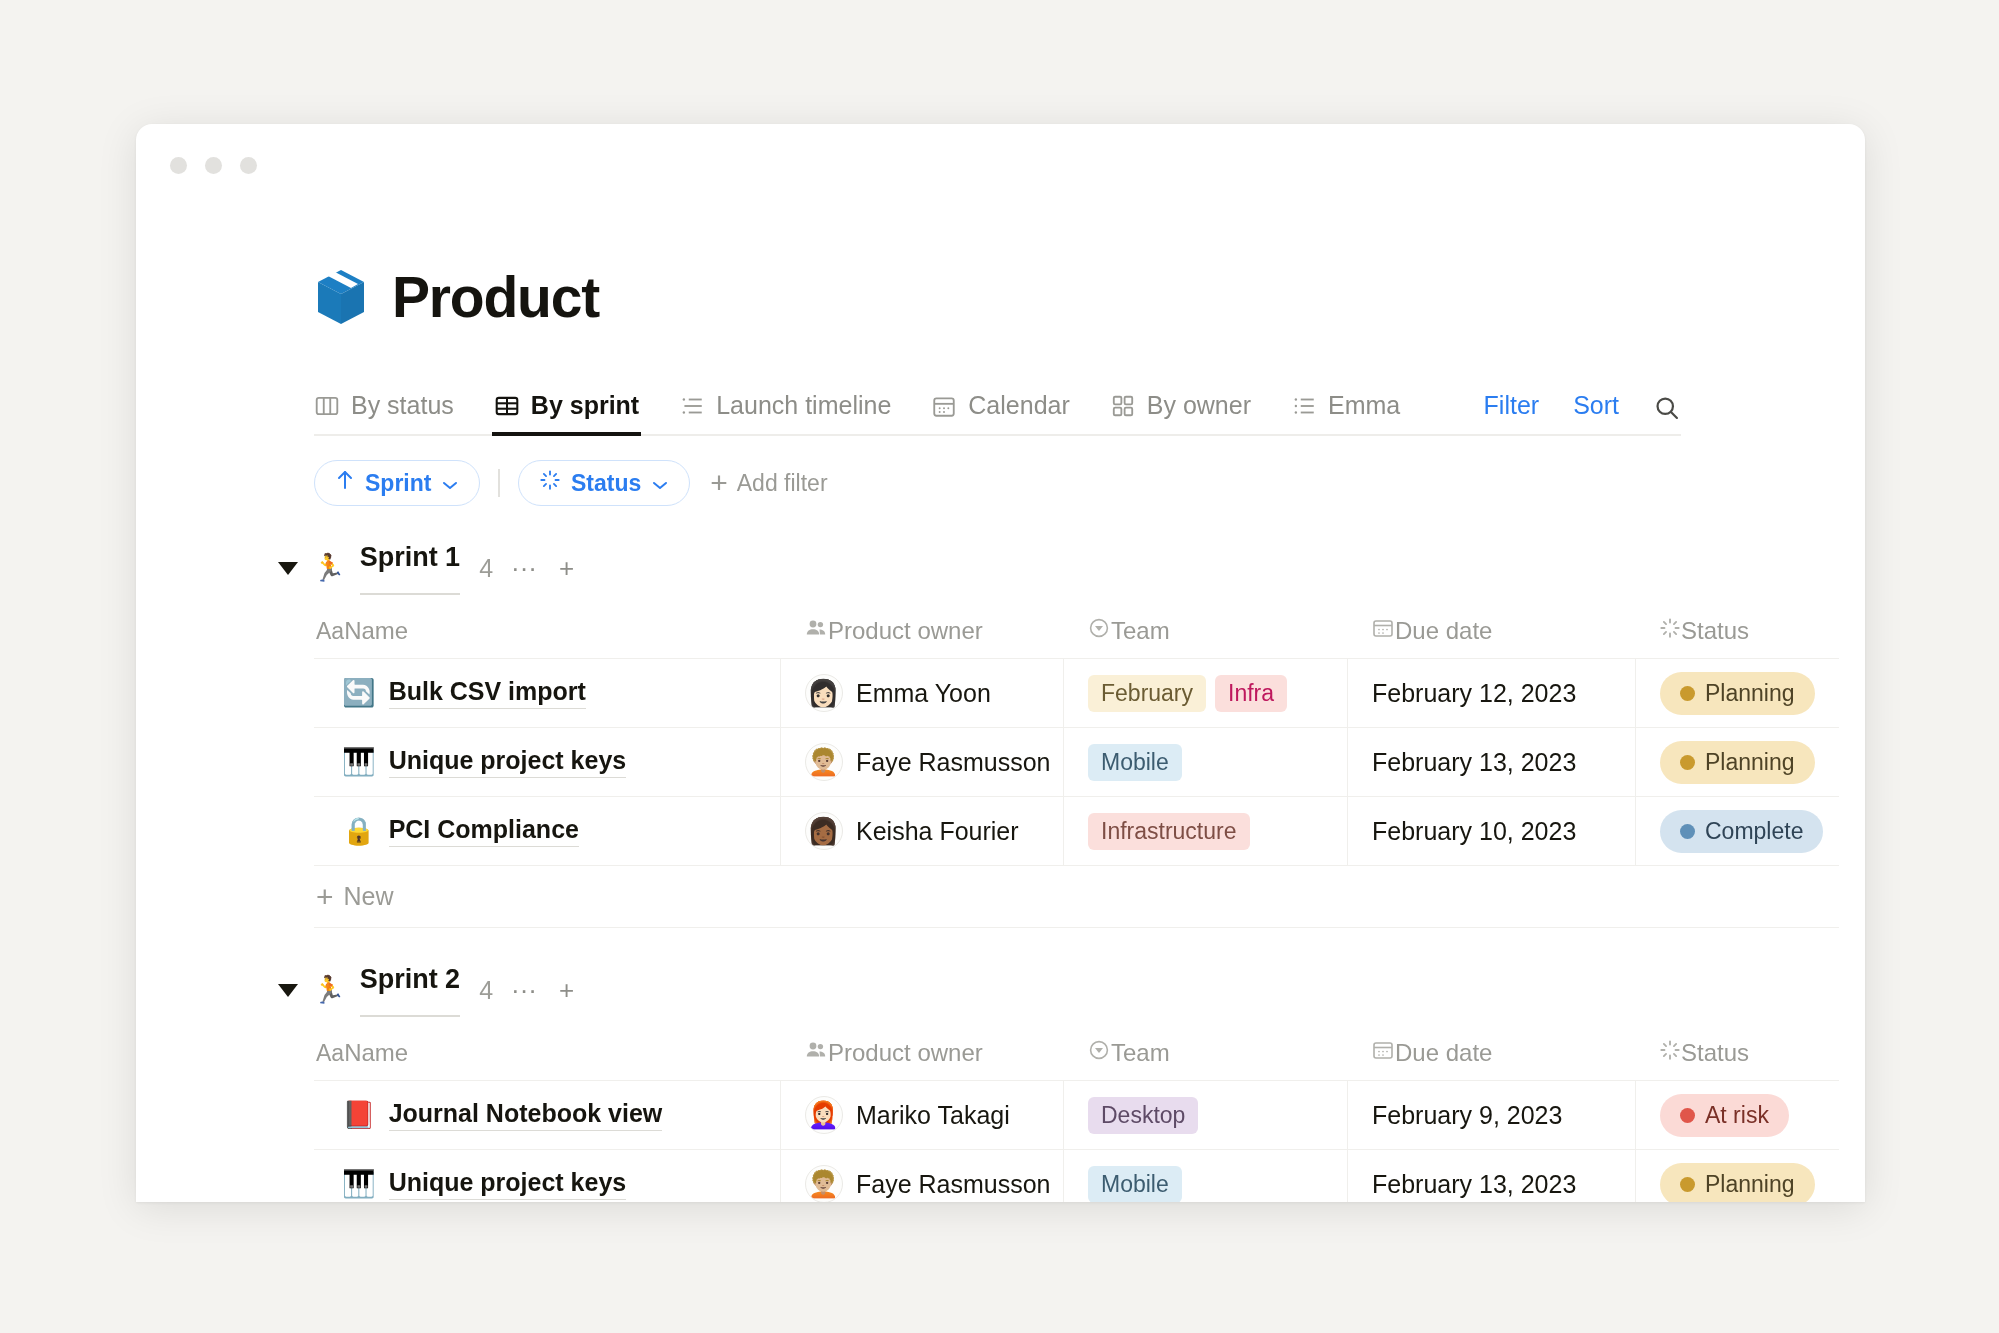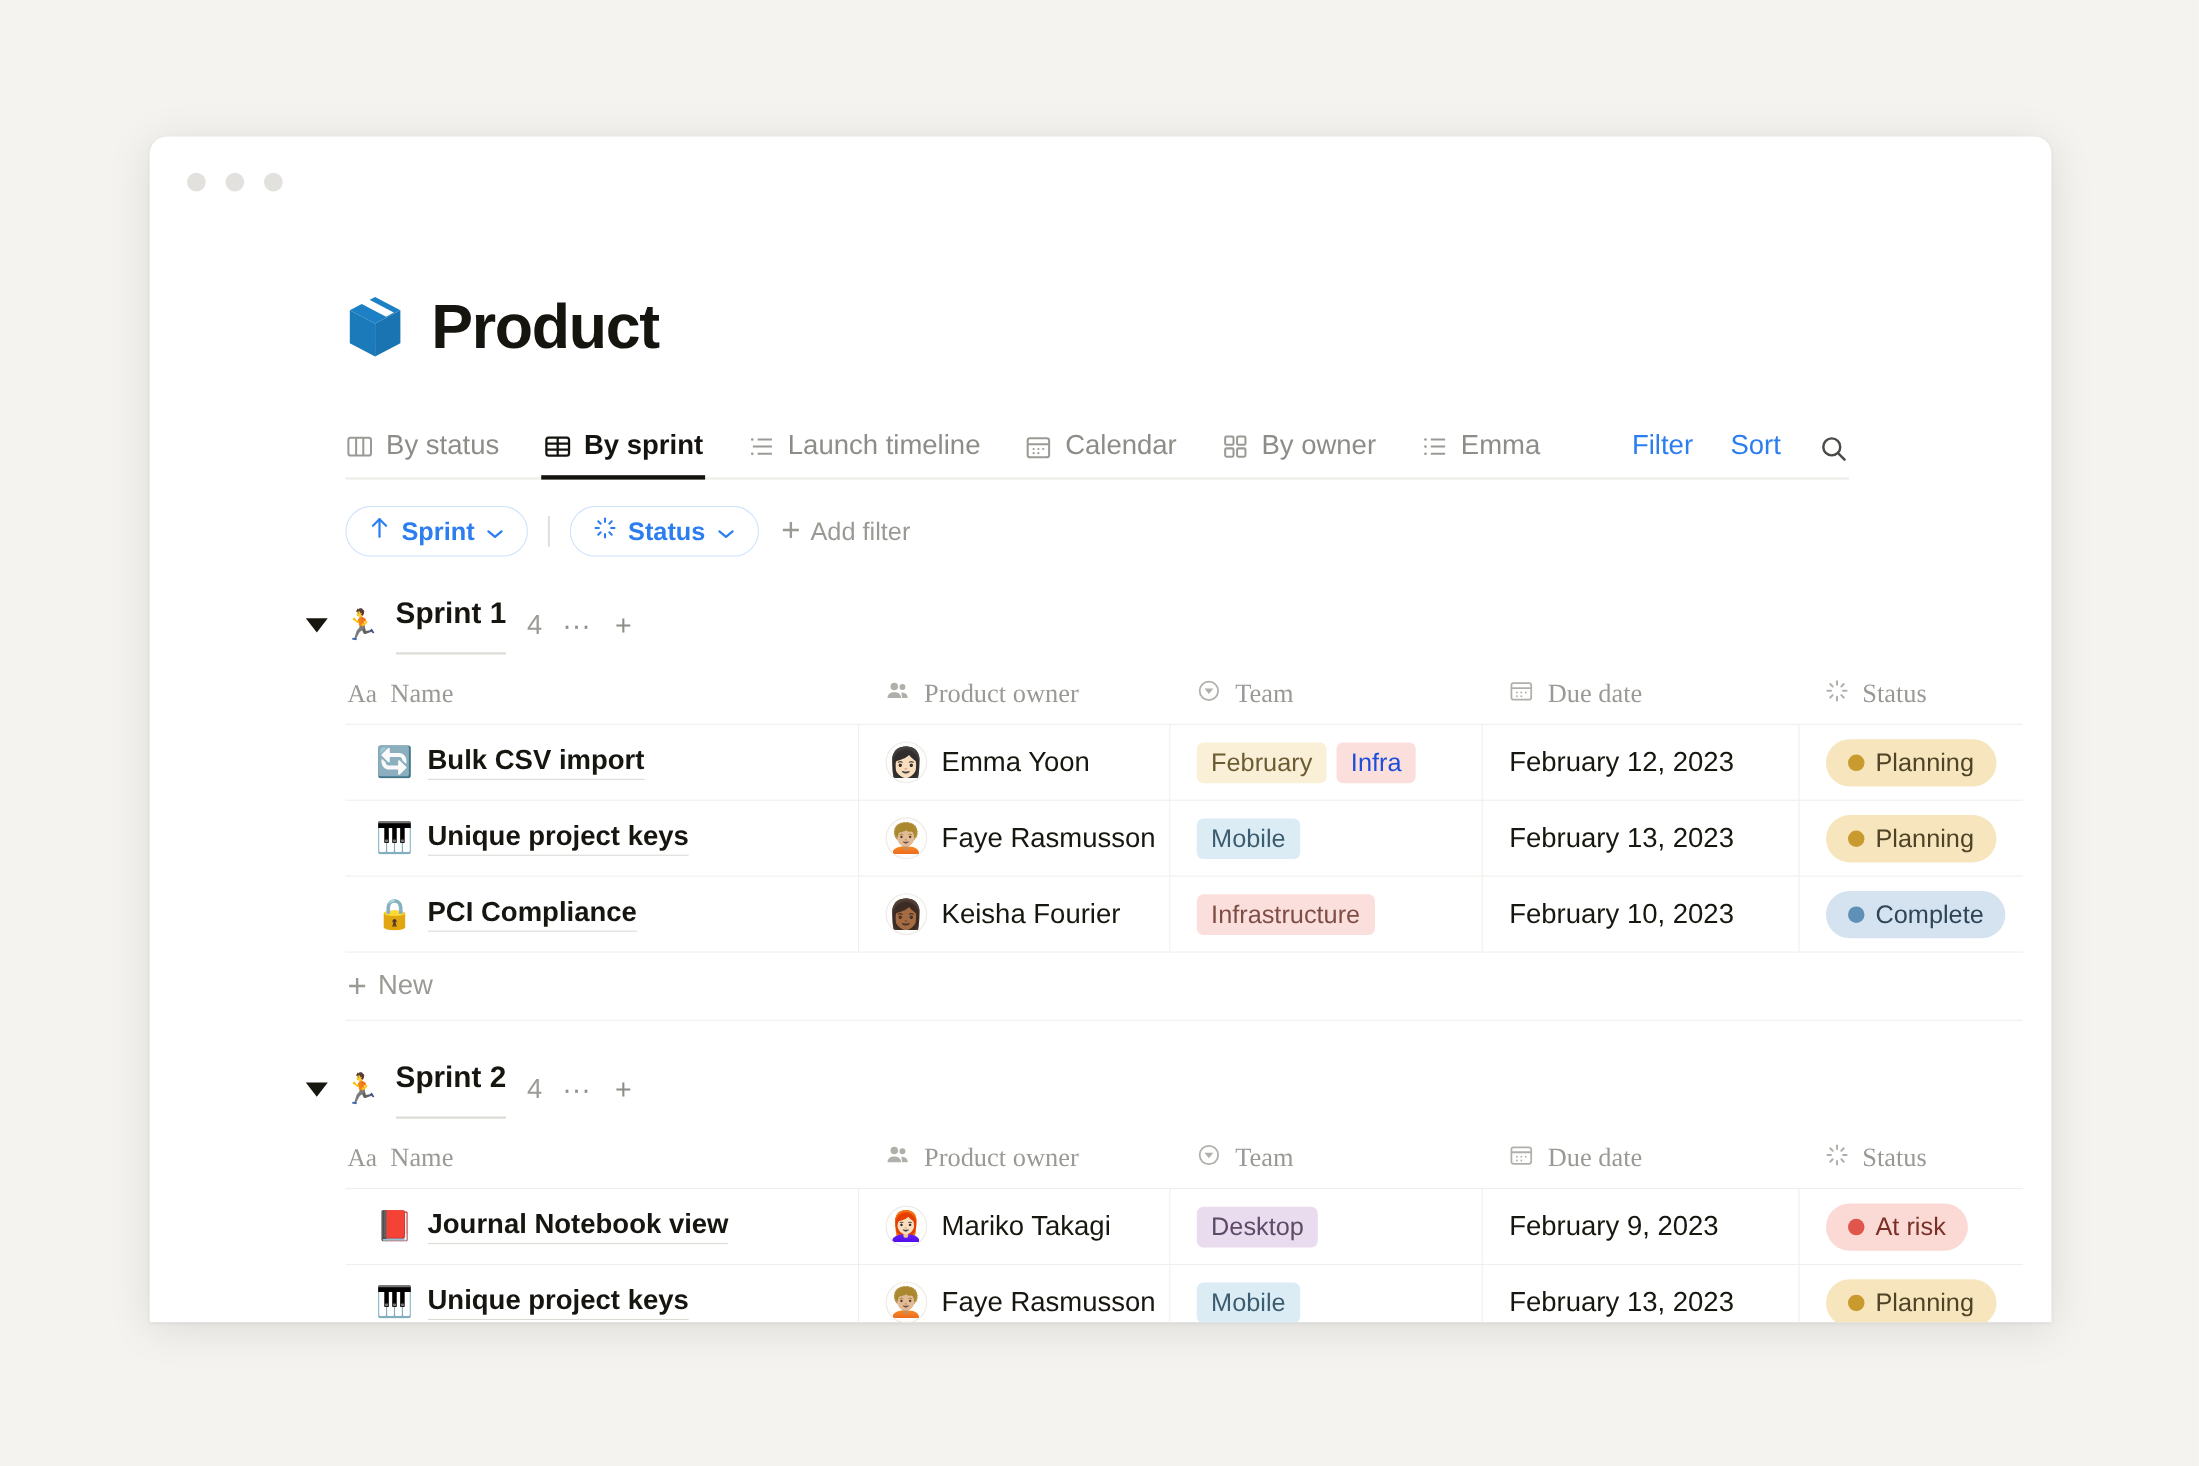--- a/index.html
+++ b/index.html
@@ -175,26 +175,25 @@
   .table { margin-top: 16px; width: 1525px; }
   .trow {
     display: flex;
     align-items: center;
     border-bottom: 1.5px solid #f0efec;
   }
   .thead .trow { border-bottom: 1.5px solid #f0efec; }
   .th {
     display: flex;
     align-items: center;
-    gap: 12px;
+    gap: 0;
     font-size: 24px;
     color: #9a9a95;
     height: 54px;
     padding-left: 2px;
-    font-family: Liberation Serif, serif;
   }
   .td {
     display: flex;
     align-items: center;
     height: 68px;
     font-size: 25px;
     color: #17160f;
     padding-left: 2px;
   }
   .col-name   { width: 466px; flex: none; }
@@ -496,21 +495,21 @@
                 </div>
                 <div class="td col-owner">
                   <div class="owner">
                     <span class="avatar">👩🏻</span>
                     <span>Emma Yoon</span>
                   </div>
                 </div>
                 <div class="td col-team">
                   <div class="tags">
                     <span class="tag" style="background:#faf0d7;color:#6b5c33;">February</span>
-                    <span class="tag" style="background:#fbdfdc;color:#1d4ed8;">Infra</span>
+                    <span class="tag" style="background:#fbdfdc;color:#be185d;">Infra</span>
                   </div>
                 </div>
                 <div class="td col-due">
                   <span>February 12, 2023</span>
                 </div>
                 <div class="td col-status">
                   <span class="status-pill" style="background:#f7e6bd;color:#4e4326;">
                     <span class="status-dot" style="background:#c99a2e;"></span>
                     <span>Planning</span>
                   </span>

